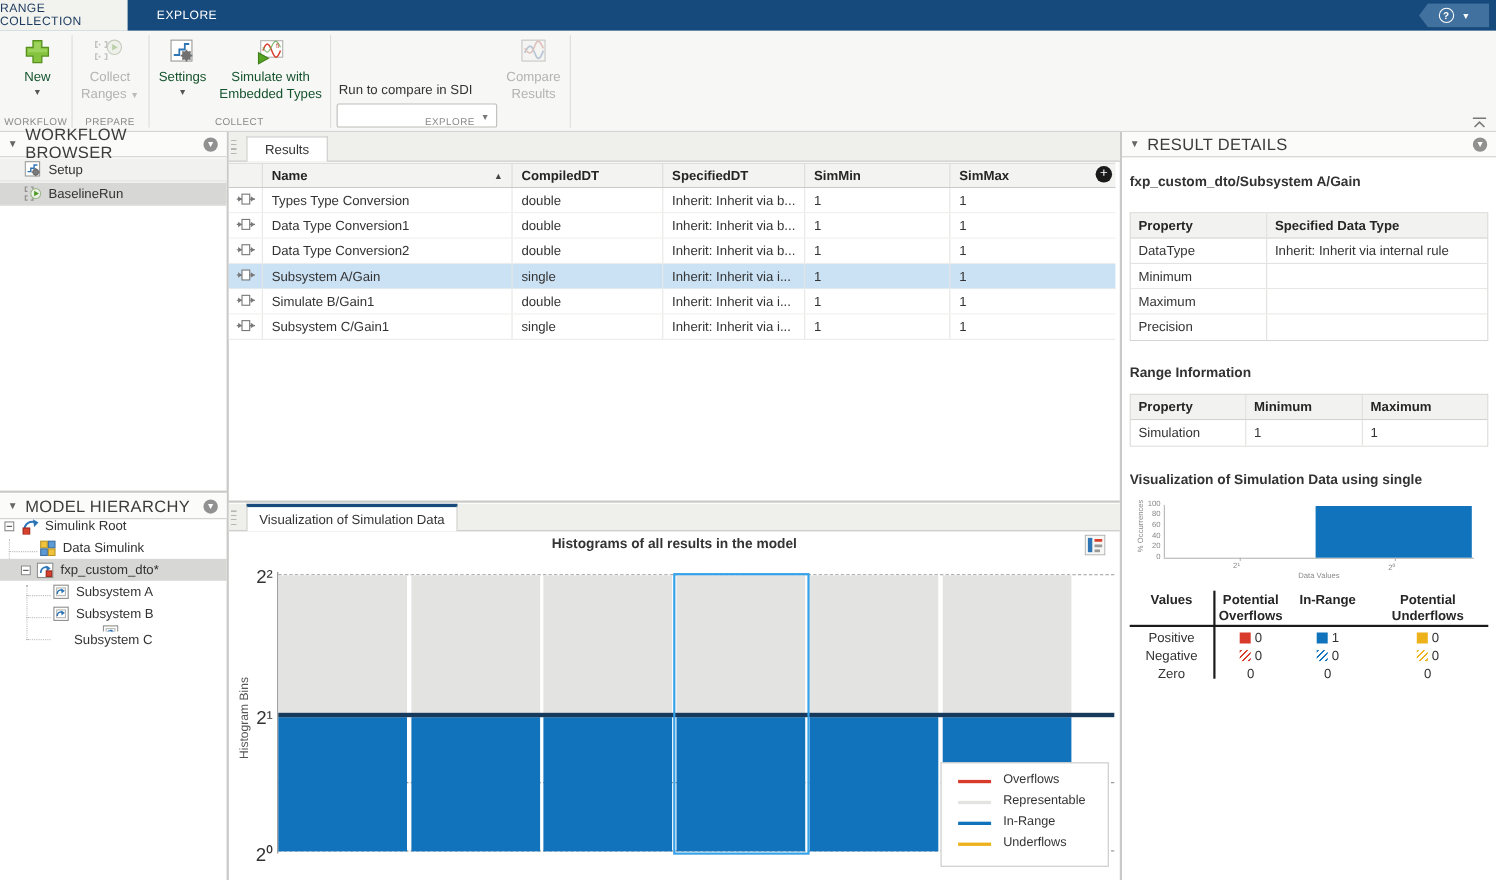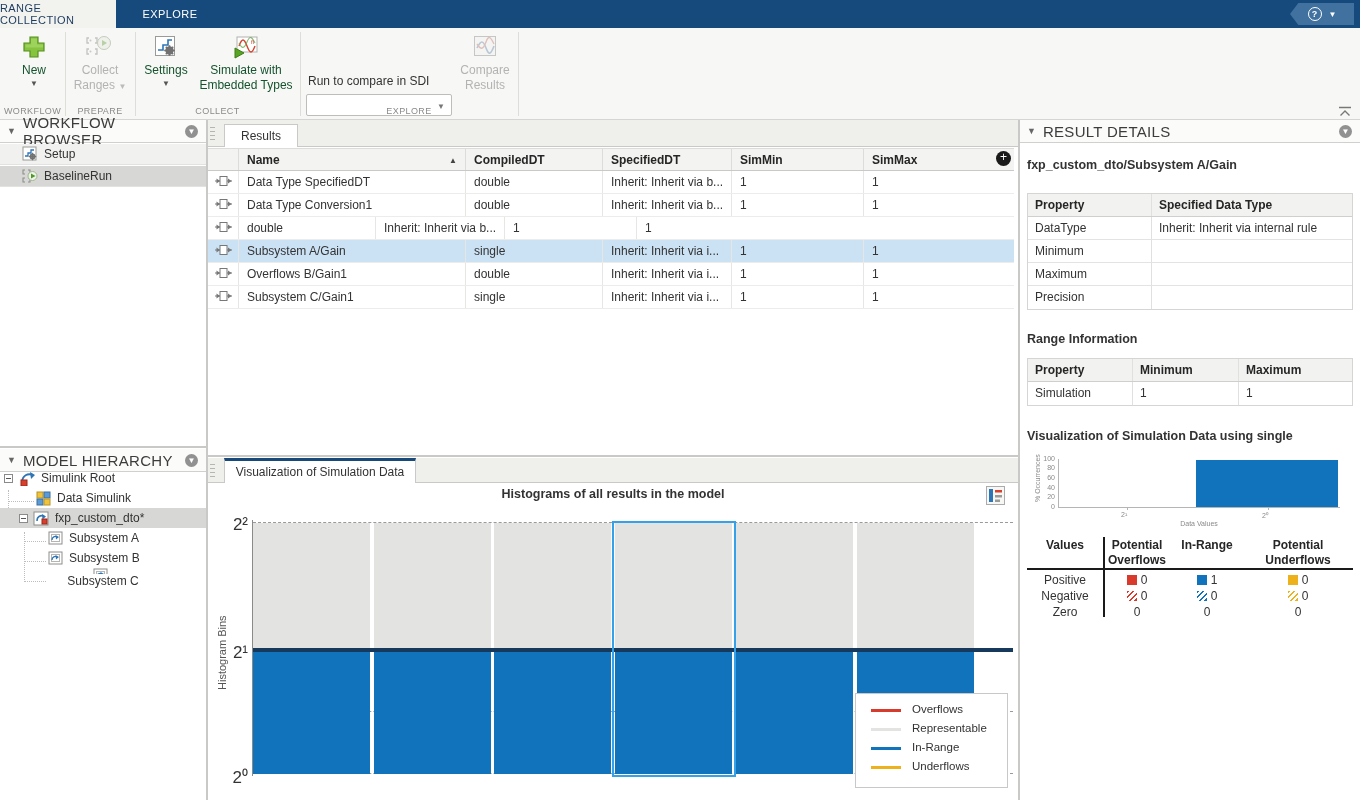--- a/index.html
+++ b/index.html
@@ -338,21 +338,21 @@
       <div class="res-hcell c5">SimMax</div>
     </div>
 
     <div class="res-row">
       <div class="res-cell c0"><svg width="17" height="12">
             <rect x="5" y="1.5" width="7" height="9" fill="#fff" stroke="#777"></rect>
             <path d="M0 6h5 M12 6h5" stroke="#777"></path>
             <path d="M1.5 3.5L5 6 1.5 8.5z" fill="#777"></path>
             <path d="M13 3.5L16.5 6 13 8.5z" fill="#777"></path>
           </svg></div>
-      <div class="res-cell c1">Data Type SpecifiedDT</div>
+      <div class="res-cell c1">Types Type Conversion</div>
       <div class="res-cell c2">double</div>
       <div class="res-cell c3">Inherit: Inherit via b...</div>
       <div class="res-cell c4">1</div>
       <div class="res-cell c5">1</div>
     </div>
     <div class="res-row">
       <div class="res-cell c0"><svg width="17" height="12">
             <rect x="5" y="1.5" width="7" height="9" fill="#fff" stroke="#777"></rect>
             <path d="M0 6h5 M12 6h5" stroke="#777"></path>
             <path d="M1.5 3.5L5 6 1.5 8.5z" fill="#777"></path>
@@ -364,20 +364,21 @@
       <div class="res-cell c4">1</div>
       <div class="res-cell c5">1</div>
     </div>
     <div class="res-row">
       <div class="res-cell c0"><svg width="17" height="12">
             <rect x="5" y="1.5" width="7" height="9" fill="#fff" stroke="#777"></rect>
             <path d="M0 6h5 M12 6h5" stroke="#777"></path>
             <path d="M1.5 3.5L5 6 1.5 8.5z" fill="#777"></path>
             <path d="M13 3.5L16.5 6 13 8.5z" fill="#777"></path>
           </svg></div>
+      <div class="res-cell c1">Data Type Conversion2</div>
       <div class="res-cell c2">double</div>
       <div class="res-cell c3">Inherit: Inherit via b...</div>
       <div class="res-cell c4">1</div>
       <div class="res-cell c5">1</div>
     </div>
     <div class="res-row sel">
       <div class="res-cell c0"><svg width="17" height="12">
             <rect x="5" y="1.5" width="7" height="9" fill="#fff" stroke="#777"></rect>
             <path d="M0 6h5 M12 6h5" stroke="#777"></path>
             <path d="M1.5 3.5L5 6 1.5 8.5z" fill="#777"></path>
@@ -389,21 +390,21 @@
       <div class="res-cell c4">1</div>
       <div class="res-cell c5">1</div>
     </div>
     <div class="res-row">
       <div class="res-cell c0"><svg width="17" height="12">
             <rect x="5" y="1.5" width="7" height="9" fill="#fff" stroke="#777"></rect>
             <path d="M0 6h5 M12 6h5" stroke="#777"></path>
             <path d="M1.5 3.5L5 6 1.5 8.5z" fill="#777"></path>
             <path d="M13 3.5L16.5 6 13 8.5z" fill="#777"></path>
           </svg></div>
-      <div class="res-cell c1">Overflows B/Gain1</div>
+      <div class="res-cell c1">Simulate B/Gain1</div>
       <div class="res-cell c2">double</div>
       <div class="res-cell c3">Inherit: Inherit via i...</div>
       <div class="res-cell c4">1</div>
       <div class="res-cell c5">1</div>
     </div>
     <div class="res-row">
       <div class="res-cell c0"><svg width="17" height="12">
             <rect x="5" y="1.5" width="7" height="9" fill="#fff" stroke="#777"></rect>
             <path d="M0 6h5 M12 6h5" stroke="#777"></path>
             <path d="M1.5 3.5L5 6 1.5 8.5z" fill="#777"></path>

